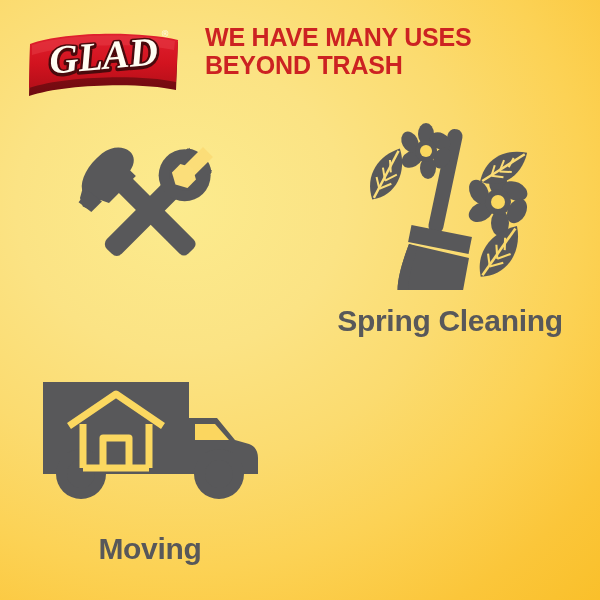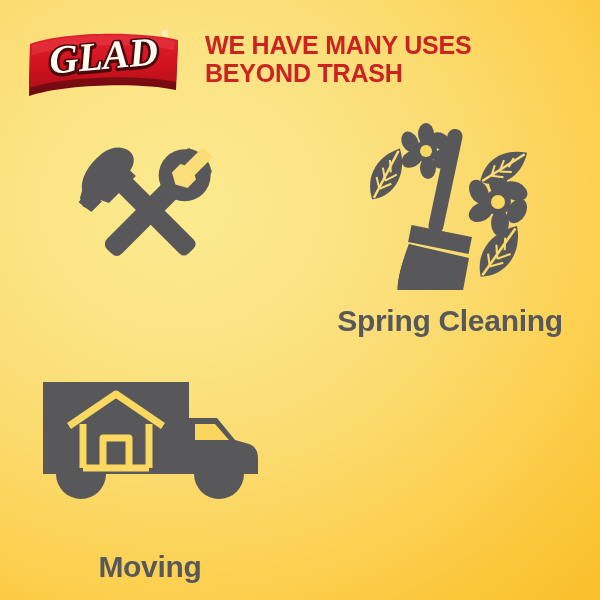--- a/index.html
+++ b/index.html
@@ -48,21 +48,21 @@
     position: absolute;
     left: 0; top: 0;
     width: 160px;
     height: 74px;
     pointer-events: none;
   }
 
   .headline {
     position: absolute;
     left: 205px;
-    top: 32px;
+    top: 24px;
     width: 380px;
     color: #CC2222;
     font-weight: bold;
     font-size: 25px;
     line-height: 1.11;
     letter-spacing: -0.2px;
   }
   .headline .l2 { display: block; }
 
   
@@ -98,21 +98,21 @@
   }
 
   
   .cell-diy    .cell-art { height: 160px; margin-top: 18px; }
   .cell-diy    .cell-label { margin-top: 22px; }
   .cell-spring .cell-art { height: 172px; margin-top: 6px; }
   .cell-spring .cell-label { margin-top: 16px; }
 
   
   .cell-moving  .cell-art { height: 134px; margin-top: 22px; }
-  .cell-moving  .cell-label { margin-top: 40px; }
+  .cell-moving  .cell-label { margin-top: 22px; }
   .cell-storage .cell-art { height: 136px; margin-top: 20px; }
   .cell-storage .cell-label { margin-top: 20px; }
 </style>
 </head>
 <body>
 
 <div class="poster">
 
   <div class="header">
 

